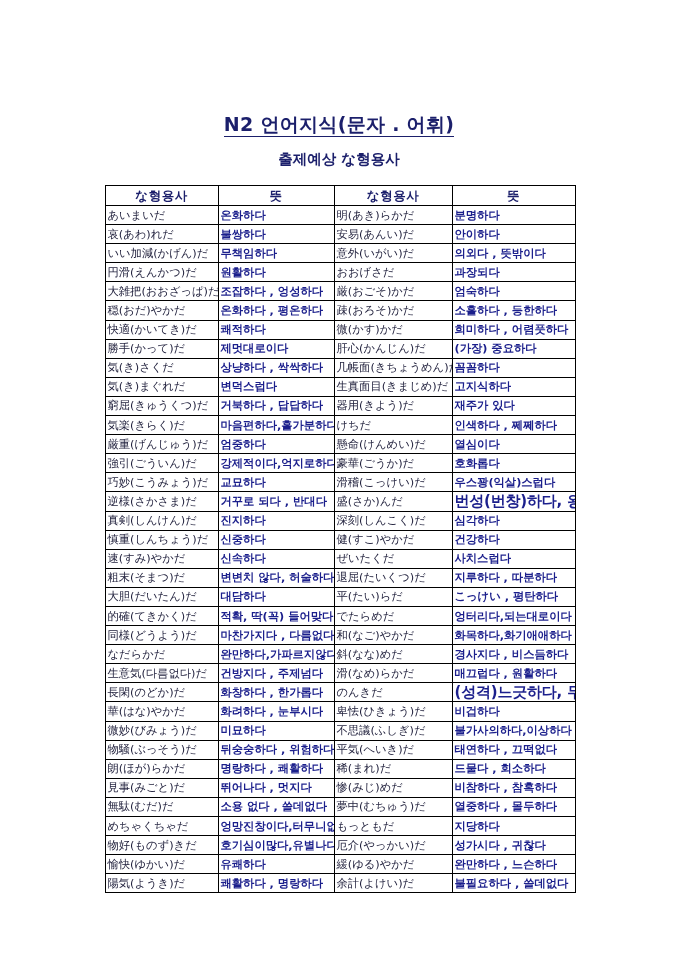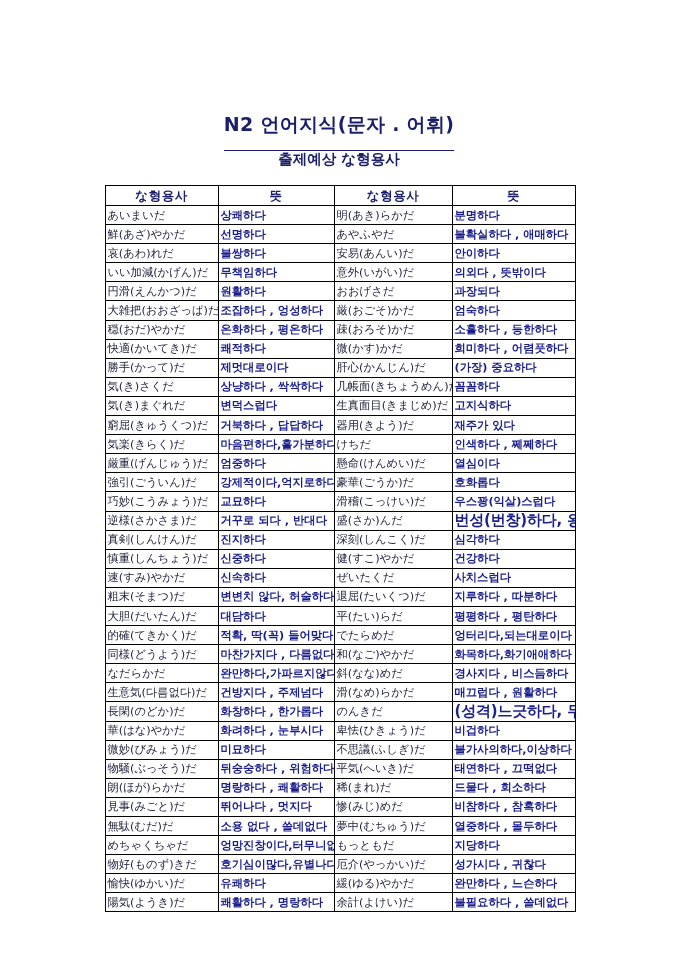--- a/index.html
+++ b/index.html
@@ -23,21 +23,21 @@
   .doc-title {
     text-align: center;
     font-size: 19px;
     font-weight: bold;
     color: #1b1f6b;
     letter-spacing: 0.3px;
     margin: 0 0 12px 0;
   }
   .doc-title span.underlined {
     border-bottom: 1.5px solid #1b1f6b;
-    padding-bottom: 15px;
+    padding-bottom: 1px;
   }
   .doc-subtitle {
     text-align: center;
     font-size: 14.5px;
     font-weight: bold;
     color: #1b1f6b;
     margin: 0 0 16px 0;
   }
   .table-wrap {
     width: 470px;
@@ -113,29 +113,23 @@
         <tr>
           <th>な형용사</th>
           <th>뜻</th>
           <th>な형용사</th>
           <th>뜻</th>
         </tr>
       </thead>
       <tbody id="vocab-body">
           <tr>
             <td class="term">あいまいだ</td>
-            <td class="mean">상쾌하다</td>
+            <td class="mean">온화하다</td>
             <td class="term">明(あき)らかだ</td>
             <td class="mean">분명하다</td>
-          </tr>
-          <tr>
-            <td class="term">鮮(あざ)やかだ</td>
-            <td class="mean">선명하다</td>
-            <td class="term">あやふやだ</td>
-            <td class="mean">불확실하다 , 애매하다</td>
           </tr>
           <tr>
             <td class="term">哀(あわ)れだ</td>
             <td class="mean">불쌍하다</td>
             <td class="term">安易(あんい)だ</td>
             <td class="mean">안이하다</td>
           </tr>
           <tr>
             <td class="term">いい加減(かげん)だ</td>
             <td class="mean">무책임하다</td>
@@ -241,21 +235,21 @@
           <tr>
             <td class="term">粗末(そまつ)だ</td>
             <td class="mean">변변치 않다, 허술하다</td>
             <td class="term">退屈(たいくつ)だ</td>
             <td class="mean">지루하다 , 따분하다</td>
           </tr>
           <tr>
             <td class="term">大胆(だいたん)だ</td>
             <td class="mean">대담하다</td>
             <td class="term">平(たい)らだ</td>
-            <td class="mean">평평하다 , 평탄하다</td>
+            <td class="mean">こっけい , 평탄하다</td>
           </tr>
           <tr>
             <td class="term">的確(てきかく)だ</td>
             <td class="mean">적확, 딱(꼭) 들어맞다</td>
             <td class="term">でたらめだ</td>
             <td class="mean">엉터리다,되는대로이다</td>
           </tr>
           <tr>
             <td class="term">同様(どうよう)だ</td>
             <td class="mean">마찬가지다 , 다름없다</td>

